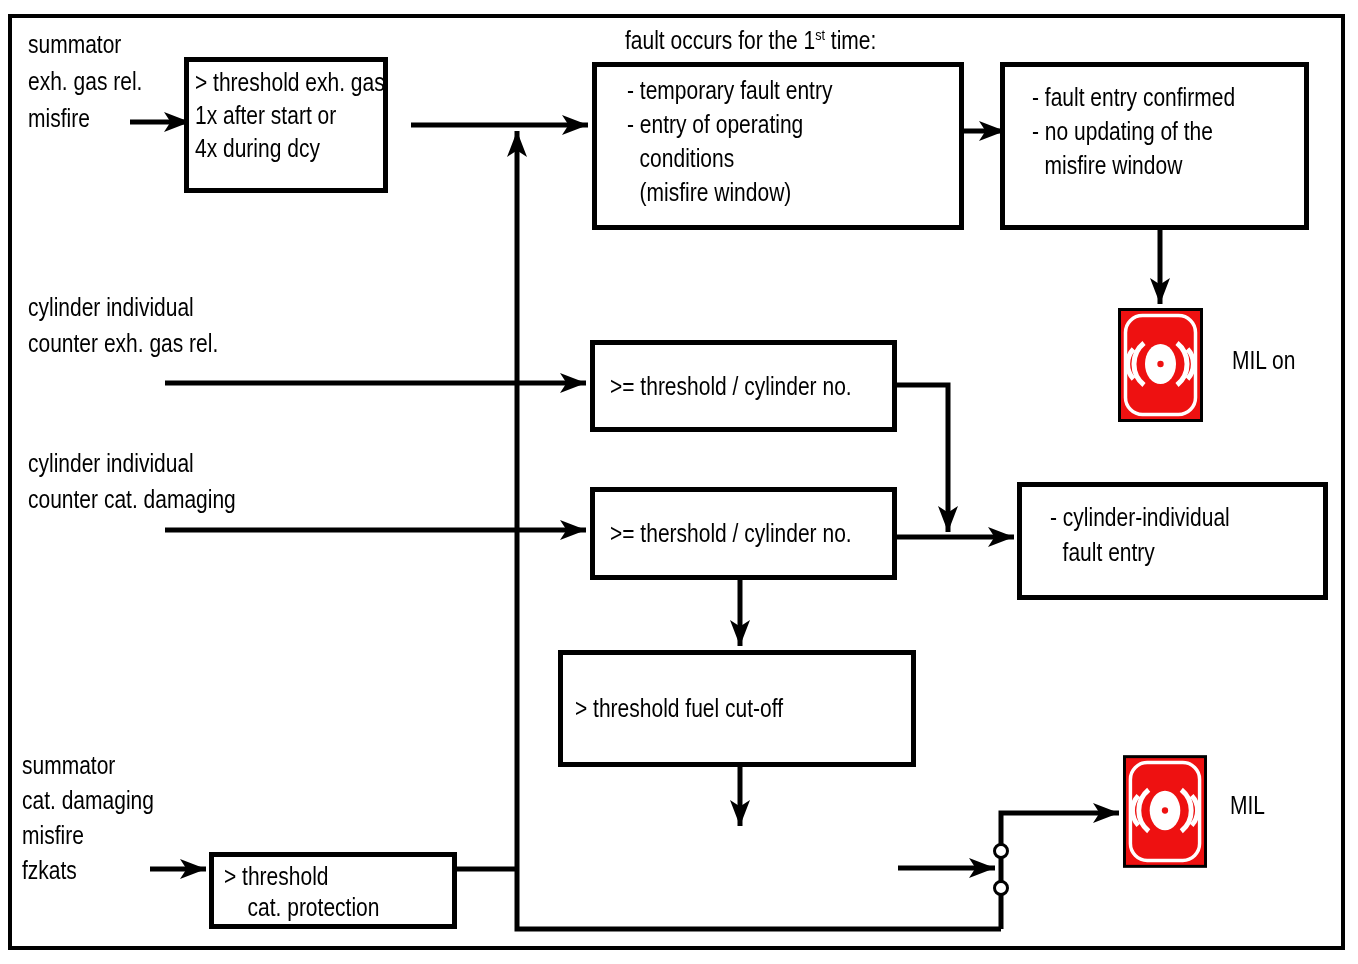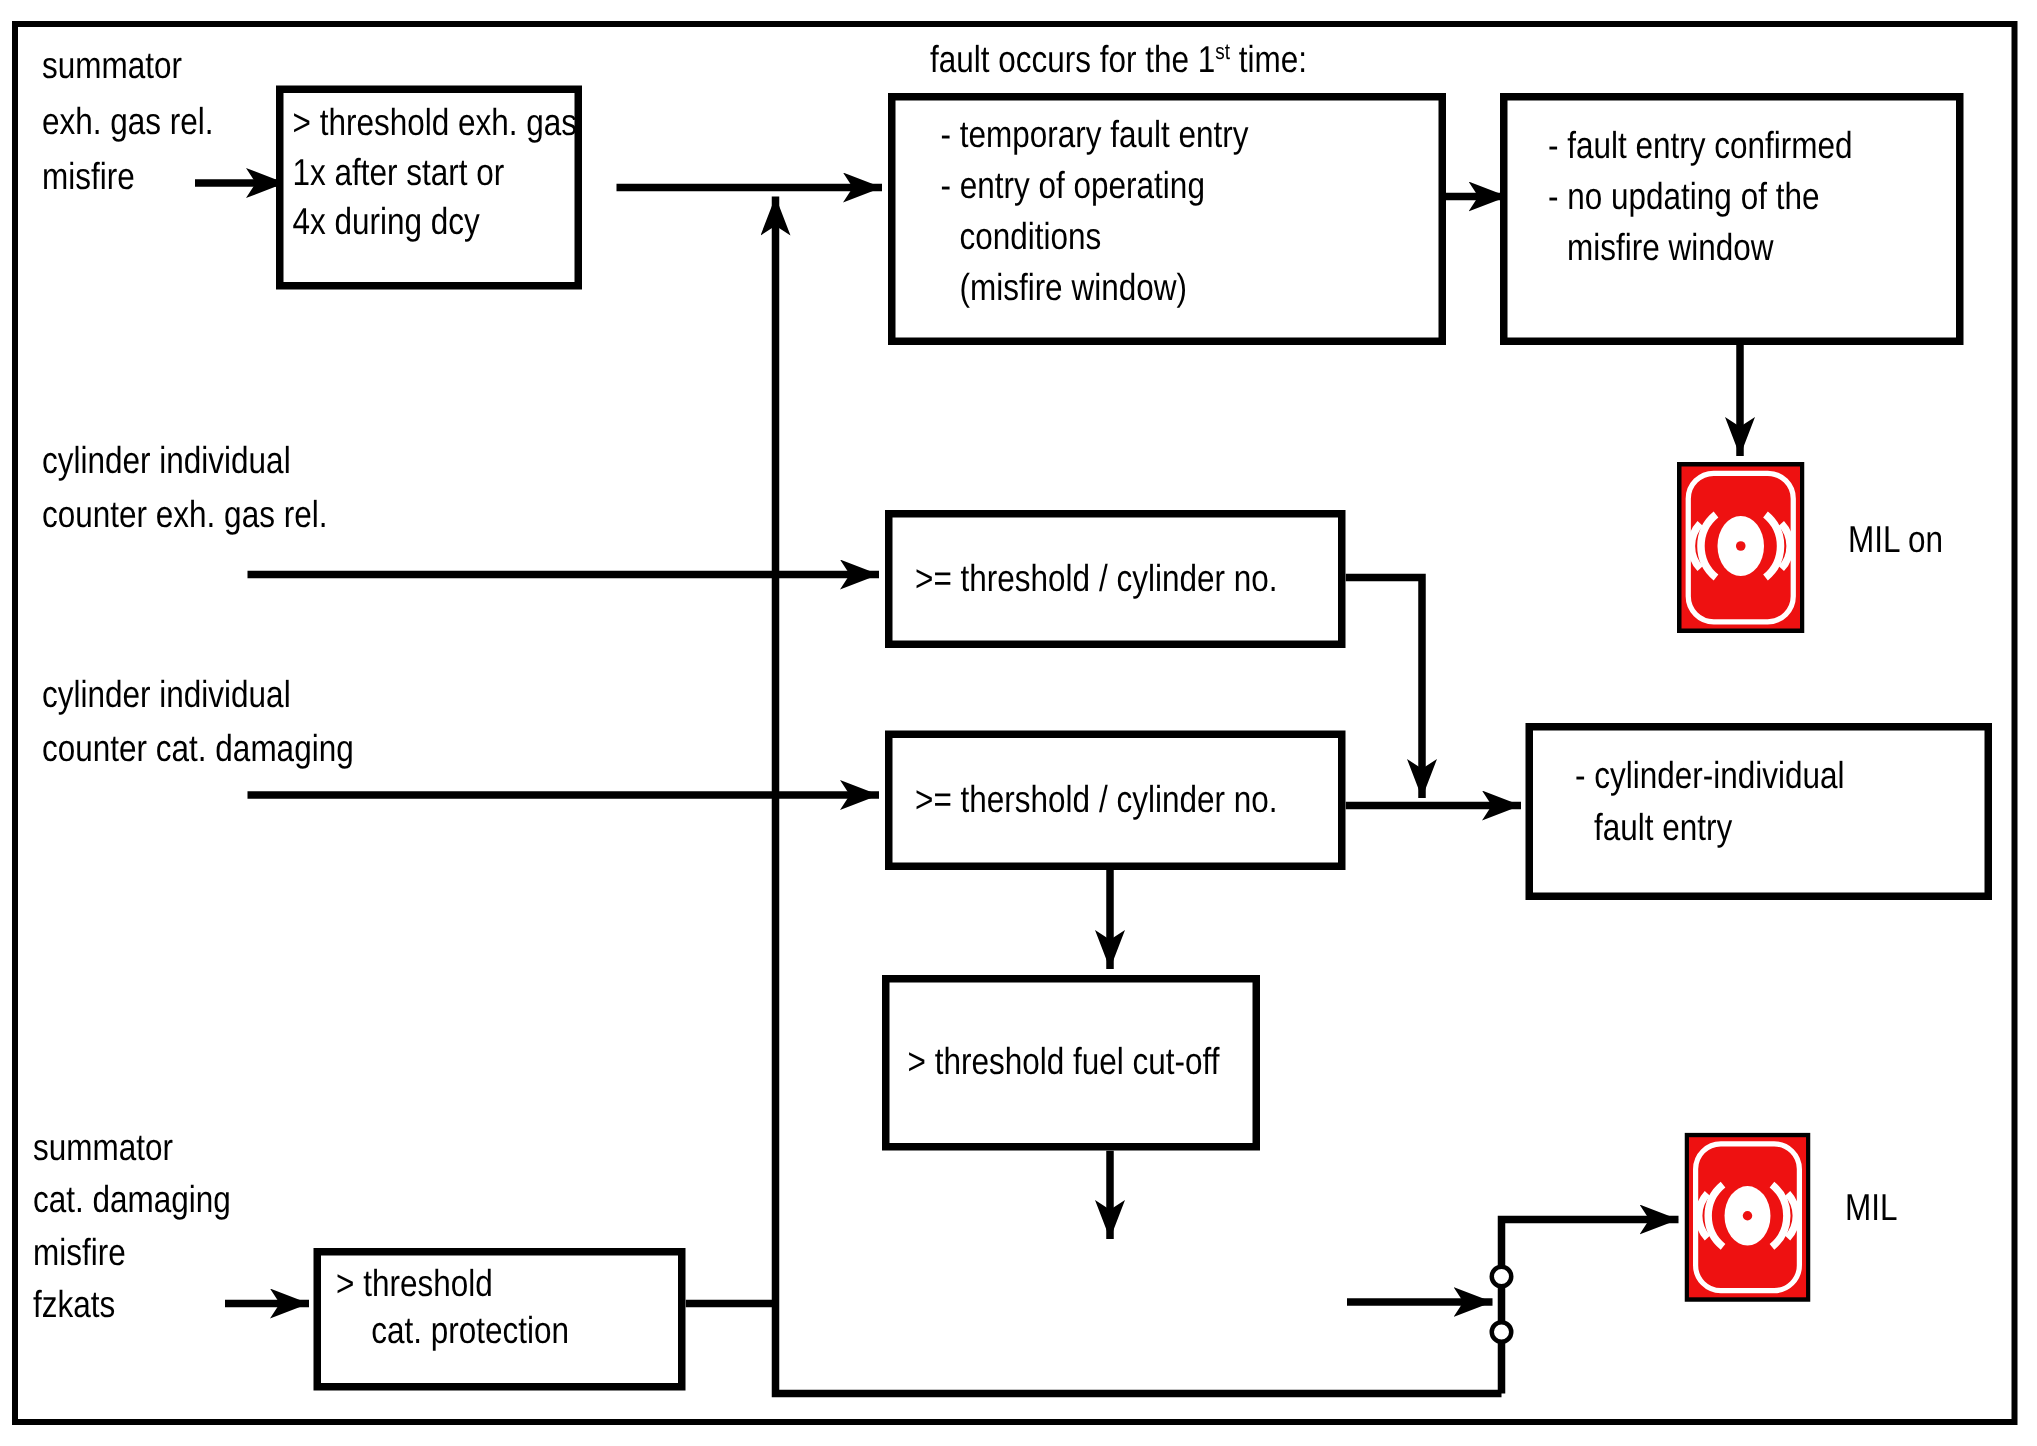--- a/index.html
+++ b/index.html
@@ -7,21 +7,21 @@
     position:relative;width:1358px;height:964px;background:#fff;overflow:hidden;
     font-family:"Liberation Sans","DejaVu Sans",sans-serif;color:#000;
   }
   #frame{position:absolute;left:8px;top:14px;width:1337px;height:936px;
     border:4px solid #000;box-sizing:border-box;}
   #wires{position:absolute;left:0;top:0;z-index:1;}
   .bx{position:absolute;border:5px solid #000;background:#fff;box-sizing:border-box;z-index:2;}
   .flex{display:flex;align-items:center;}
   .tx{transform:scaleX(0.84);transform-origin:0 50%;white-space:nowrap;font-size:25px;line-height:33px;}
   .lbl{position:absolute;z-index:2;font-size:25px;transform:scaleX(0.84);transform-origin:0 0;white-space:nowrap;}
-  .hdr{position:absolute;z-index:2;font-size:26px;text-align:center;}
+  .hdr{position:absolute;z-index:2;font-size:26px;text-align:right;}
   .hdr .tx{display:inline-block;transform-origin:50% 50%;}
   .hdr sup{font-size:15px;vertical-align:super;}
   .ind{padding-left:15px;}
   .ind2{padding-left:28px;}
   .lamp{position:absolute;z-index:2;}
   .lamplbl{position:absolute;z-index:2;font-size:25px;transform:scaleX(0.84);transform-origin:0 0;white-space:nowrap;}
 </style>
 </head>
 <body>
 
@@ -115,26 +115,26 @@
     <div class="tx">&gt;= threshold / cylinder no.</div>
   </div>
 
   <div class="bx" style="left:1017px;top:482px;width:311px;height:118px;padding:13px 0 16px 28px">
     <div class="tx" style="transform-origin:0 0;line-height:35px">
       <div>- cylinder-individual</div>
       <div class="ind">fault entry</div>
     </div>
   </div>
 
-  <div class="bx flex" style="left:588px;top:650px;width:252px;height:117px;padding-left:12px">
+  <div class="bx flex" style="left:558px;top:650px;width:358px;height:117px;padding-left:12px">
     <div class="tx">&gt; threshold fuel cut-off</div>
   </div>
 
 
-  <div class="bx" style="left:209px;top:832px;width:248px;height:95px;padding:4px 0 0 10px">
+  <div class="bx" style="left:209px;top:852px;width:248px;height:77px;padding:4px 0 0 10px">
     <div class="tx" style="transform-origin:0 0;line-height:31px">
       <div>&gt; threshold</div>
       <div class="ind2">cat. protection</div>
     </div>
   </div>
 
   <svg class="lamp" style="left:1118px;top:308px" width="85" height="114" viewBox="0 0 85 114">
     <rect x="1.5" y="1.5" width="82" height="111" stroke="#000" stroke-width="3" fill="#ee1111"></rect>
     <rect x="7.5" y="7.5" width="70" height="99" rx="17" fill="none" stroke="#fff" stroke-width="3.5"></rect>
     <ellipse cx="42.5" cy="56" rx="15.5" ry="20" fill="#fff"></ellipse>

